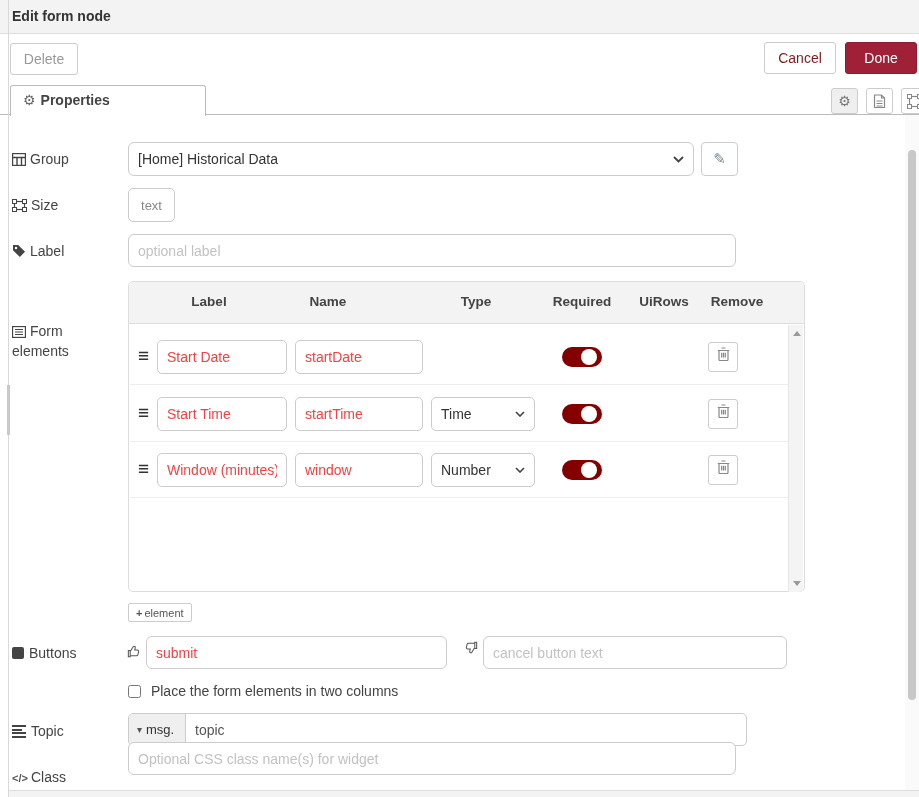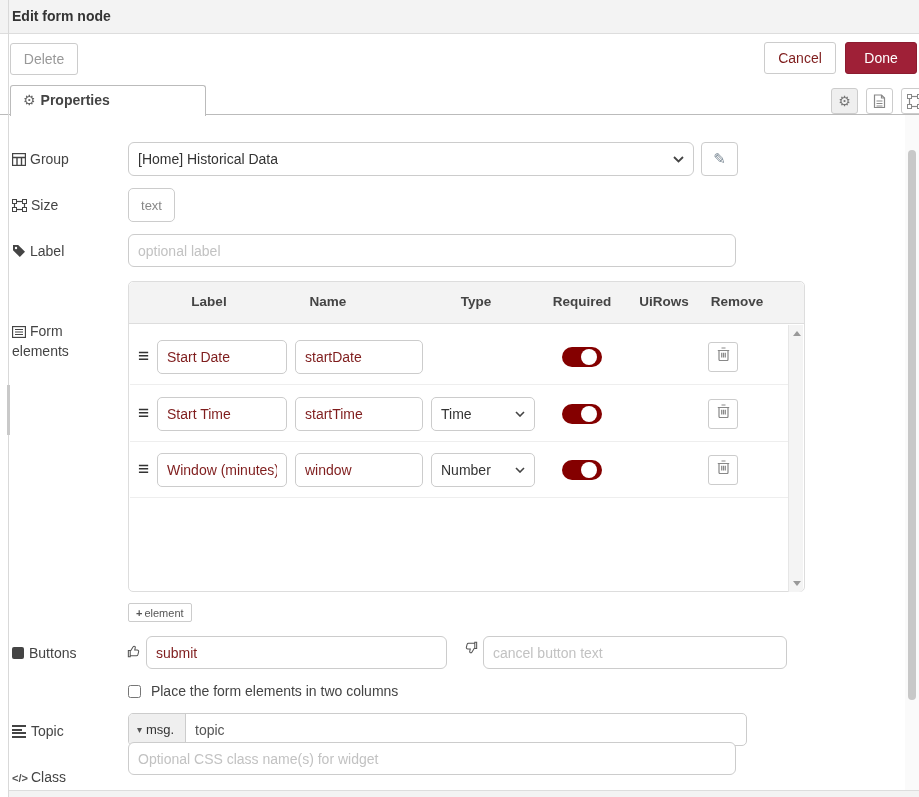--- a/index.html
+++ b/index.html
@@ -43,21 +43,21 @@
 
   
   .footer-strip { position:absolute; left:9px; top:790px; width:910px; height:7px; background:#f3f3f3; border-top:1px solid #ddd; z-index:3; }
 
   
   .flabel { position:absolute; left:12px; width:104px; font-size:14px; color:#444; line-height:20px; }
   .flabel svg { vertical-align:-2px; margin-right:4px; }
 
   
   .inp { position:absolute; height:33px; border:1px solid #ccc; border-radius:6px; font-family:"Liberation Sans", sans-serif;
-         font-size:14px; color:#7f1d1d; padding:0 9px; background:#fff; outline:none; }
+         font-size:14px; color:#ef4444; padding:0 9px; background:#fff; outline:none; }
   .inp::placeholder { color:#c2c2c2; }
 
   
   .fsel { position:absolute; height:34px; border:1px solid #ccc; border-radius:6px; background:#fff;
           font-size:14px; color:#333; line-height:32px; padding-left:9px; cursor:pointer; }
   .fsel .chev { position:absolute; right:9px; top:13px; }
 
   .sq-btn { position:absolute; background:#fff; border:1px solid #ccc; border-radius:4px; cursor:pointer;
             text-align:center; color:#778; }
 

